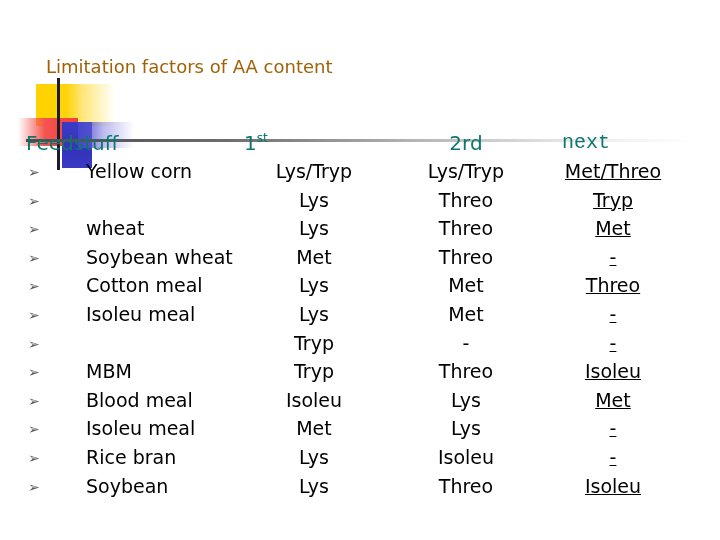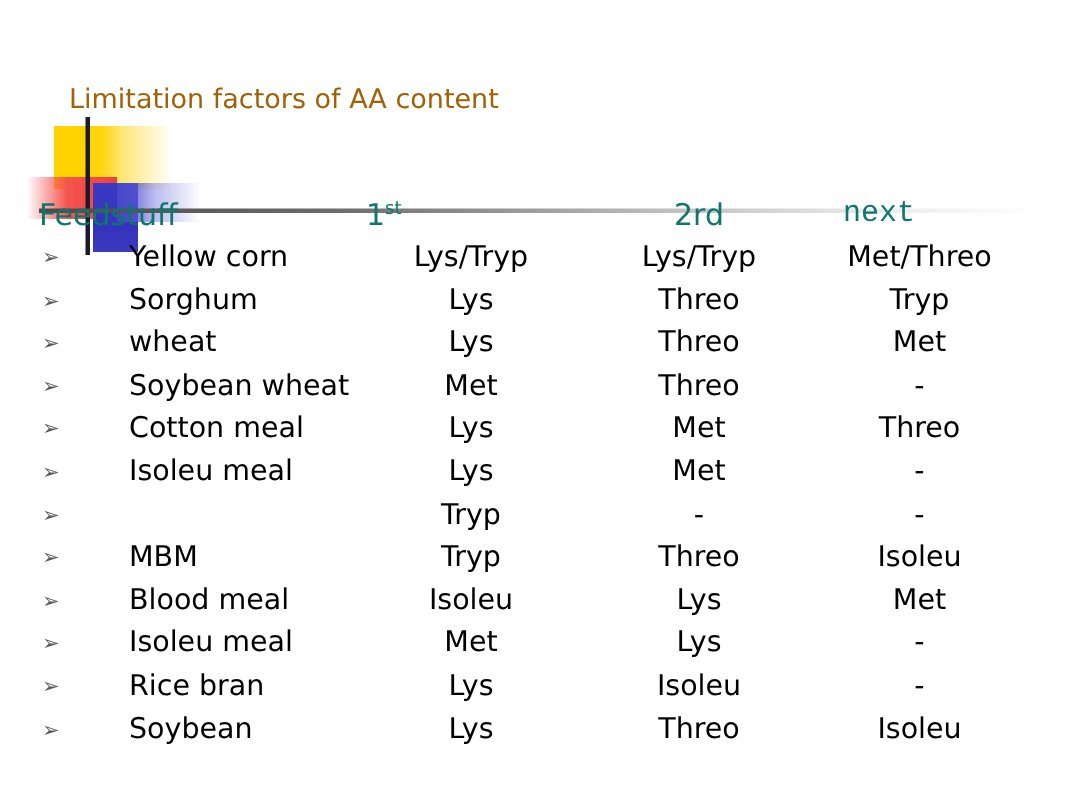--- a/index.html
+++ b/index.html
@@ -170,20 +170,21 @@
     line-height: 26px;
   }
   .v3 {
     position: absolute;
     left: 512px;
     width: 150px;
     text-align: center;
     color: #000000;
     font-size: 19px;
     line-height: 26px;
+    text-decoration: underline;
   }
 </style>
 </head>
 <body>
 
 <div id="deco">
   <div class="deco-yellow"></div>
   <div class="deco-yellow2"></div>
   <div class="deco-red"></div>
   <div class="deco-blue"></div>
@@ -205,21 +206,20 @@
 
   <div class="row">
     <span class="bullet">➢</span>
     <span class="name">Yellow  corn</span>
     <span class="v1">Lys/Tryp</span>
     <span class="v2">Lys/Tryp</span>
     <span class="v3">Met/Threo</span>
   </div>
   <div class="row">
     <span class="bullet">➢</span>
-    <span class="name">Sorghum</span>
     <span class="v1">Lys</span>
     <span class="v2">Threo</span>
     <span class="v3">Tryp</span>
   </div>
   <div class="row">
     <span class="bullet">➢</span>
     <span class="name">wheat</span>
     <span class="v1">Lys</span>
     <span class="v2">Threo</span>
     <span class="v3">Met</span>

